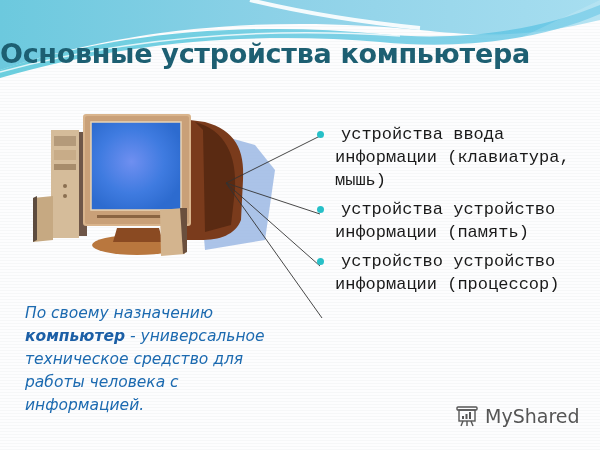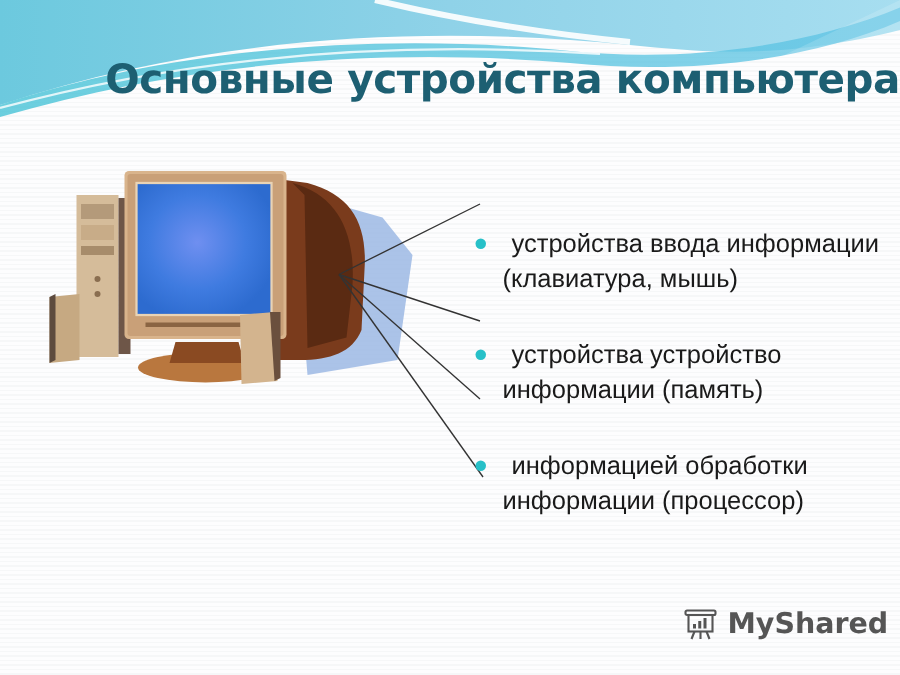--- a/index.html
+++ b/index.html
@@ -7,52 +7,51 @@
       width: 600px; height: 450px; position: relative; overflow: hidden;
       background: #fbfcfd;
       font-family: "DejaVu Sans", sans-serif;
     }
     .slide {
       position: absolute; inset: 0;
       background: repeating-linear-gradient(180deg, #fdfdfe 0px, #fdfdfe 2px, #f6f7f8 2px, #f6f7f8 3px);
     }
     .wave { position: absolute; left: 0; top: 0; width: 600px; height: 90px; }
     .title {
-      position: absolute; left: 0; top: 38px; width: 600px; text-align: right;
+      position: absolute; left: 0; top: 38px; width: 600px; text-align: left;
       font-family: "DejaVu Sans", sans-serif;
       font-size: 27px; font-weight: bold; color: #1d5f72;
       letter-spacing: -0.3px;
     }
     .illustration { position: absolute; left: 25px; top: 100px; width: 280px; height: 160px; }
     .connectors { position: absolute; left: 0; top: 0; width: 600px; height: 450px; pointer-events: none; }
     .bullets {
       position: absolute; left: 313px; top: 123px; width: 280px;
       list-style: none; margin: 0; padding: 0;
     }
     .bullets li {
       position: relative; padding-left: 22px;
-      font-family: Liberation Sans, sans-serif;
+      font-family: Liberation Mono, monospace;
       font-size: 17px; line-height: 23px; color: #1a1a1a;
       margin-bottom: 4px;
-      margin-top: 28px;
     }
     .bullets li .dot {
       position: absolute; left: 4px; top: 8px; width: 7px; height: 7px;
       border-radius: 50%; background: #27c0c8;
     }
     .bullets li .txt { display: block; text-indent: 6px; }
     .definition {
       position: absolute; left: 25px; top: 302px; width: 270px;
       font-family: "DejaVu Sans", sans-serif; font-style: italic;
       font-size: 15.5px; line-height: 23px; color: #1c6ab0;
     }
     .definition b { font-weight: bold; color: #1c5fa6; }
     .watermark {
       position: absolute; left: 455px; top: 402px; height: 28px;
-      display: flex; align-items: center; gap: 6px; font-weight: bold;
+      display: flex; align-items: center; gap: 6px;
     }
     .watermark .wm-text {
       font-family: "DejaVu Sans", sans-serif; font-size: 19px; color: #555;
     }
   </style>
 </head>
 <body>
 
 <div class="slide">
 
@@ -127,24 +126,27 @@
     <li style="margin-bottom:6px">
       <span class="dot"></span>
       <span class="txt">устройства ввода информации (клавиатура, мышь)</span>
     </li>
     <li style="margin-bottom:6px">
       <span class="dot"></span>
       <span class="txt">устройства устройство информации (память)</span>
     </li>
     <li style="margin-bottom:6px">
       <span class="dot"></span>
-      <span class="txt">информацией обработки информации (процессор)</span>
+      <span class="txt">устройство устройство информации (процессор)</span>
     </li>
   </ul>
 
+  <div class="definition">
+    <span>По своему назначению </span><b>компьютер</b><span> - универсальное техническое средство для работы человека с информацией.</span>
+  </div>
 
   <div class="watermark">
     <svg width="24" height="24" viewBox="0 0 24 24">
       <rect x="2" y="3" width="20" height="3" rx="1" fill="none" stroke="#555" stroke-width="1.4"></rect>
       <rect x="4" y="6" width="16" height="11" fill="none" stroke="#555" stroke-width="1.4"></rect>
       <rect x="7" y="12" width="2" height="3" fill="#555"></rect>
       <rect x="10.5" y="10" width="2" height="5" fill="#555"></rect>
       <rect x="14" y="8" width="2" height="7" fill="#555"></rect>
       <line x1="8" y1="17" x2="6" y2="22" stroke="#555" stroke-width="1.4"></line>
       <line x1="12" y1="17" x2="12" y2="22" stroke="#555" stroke-width="1.4"></line>

